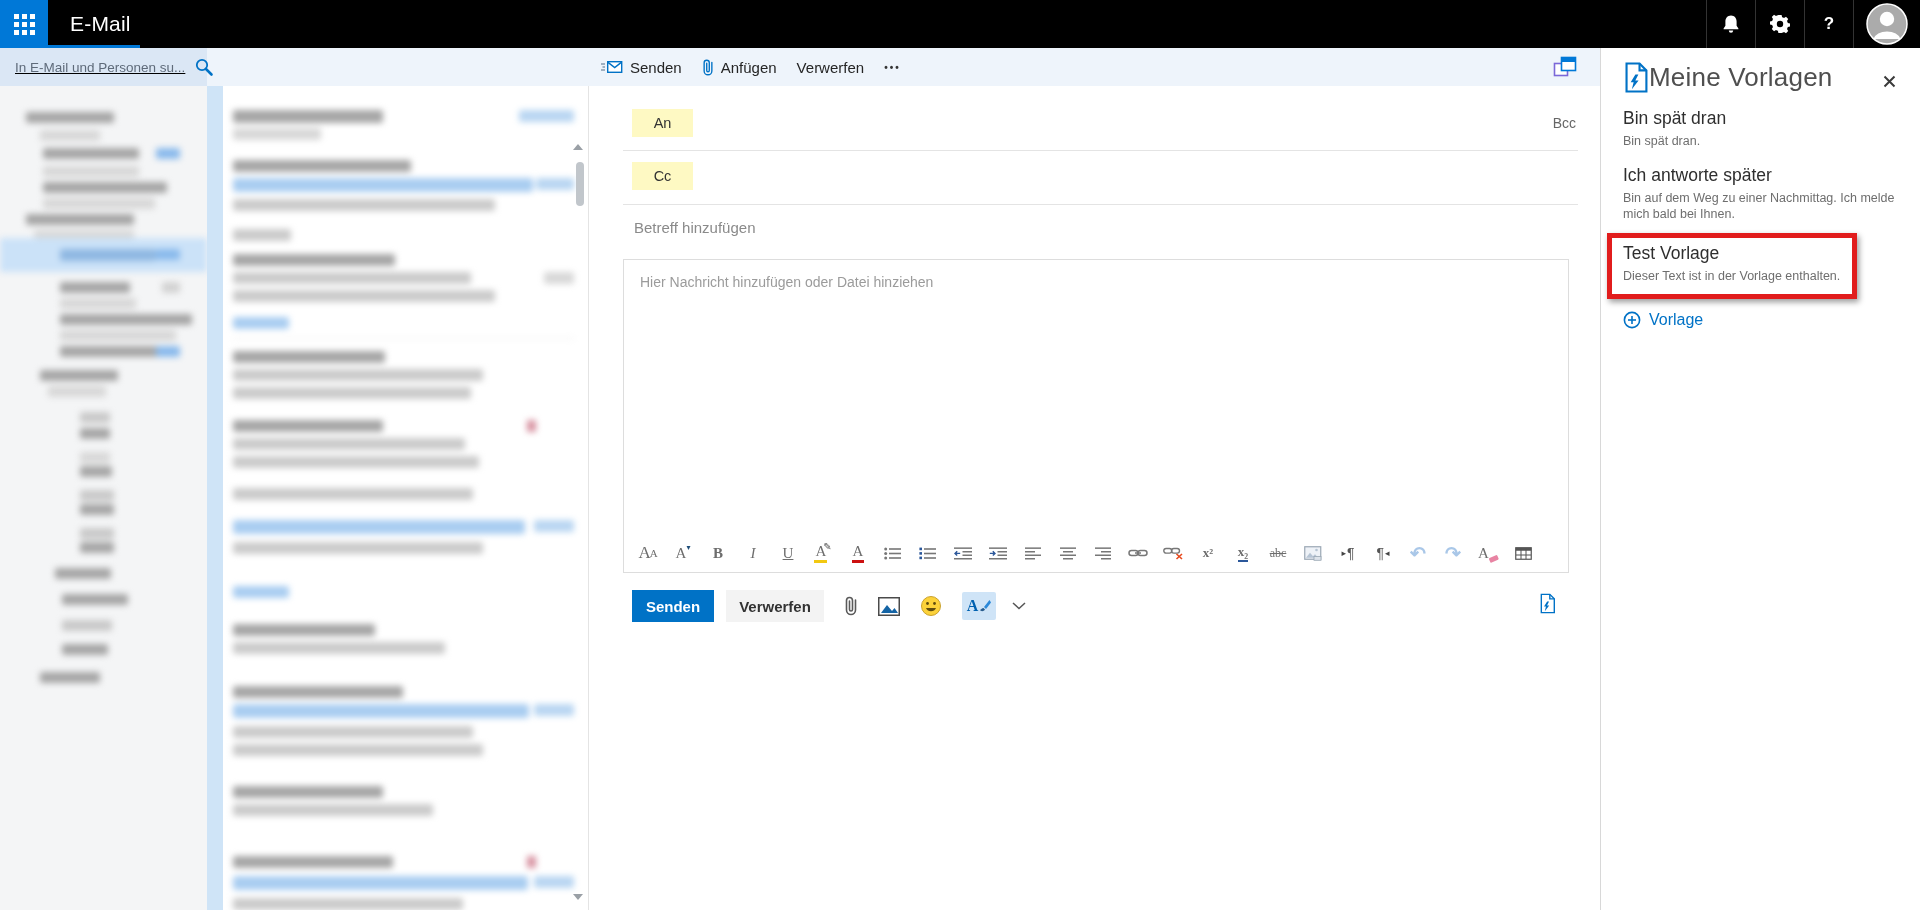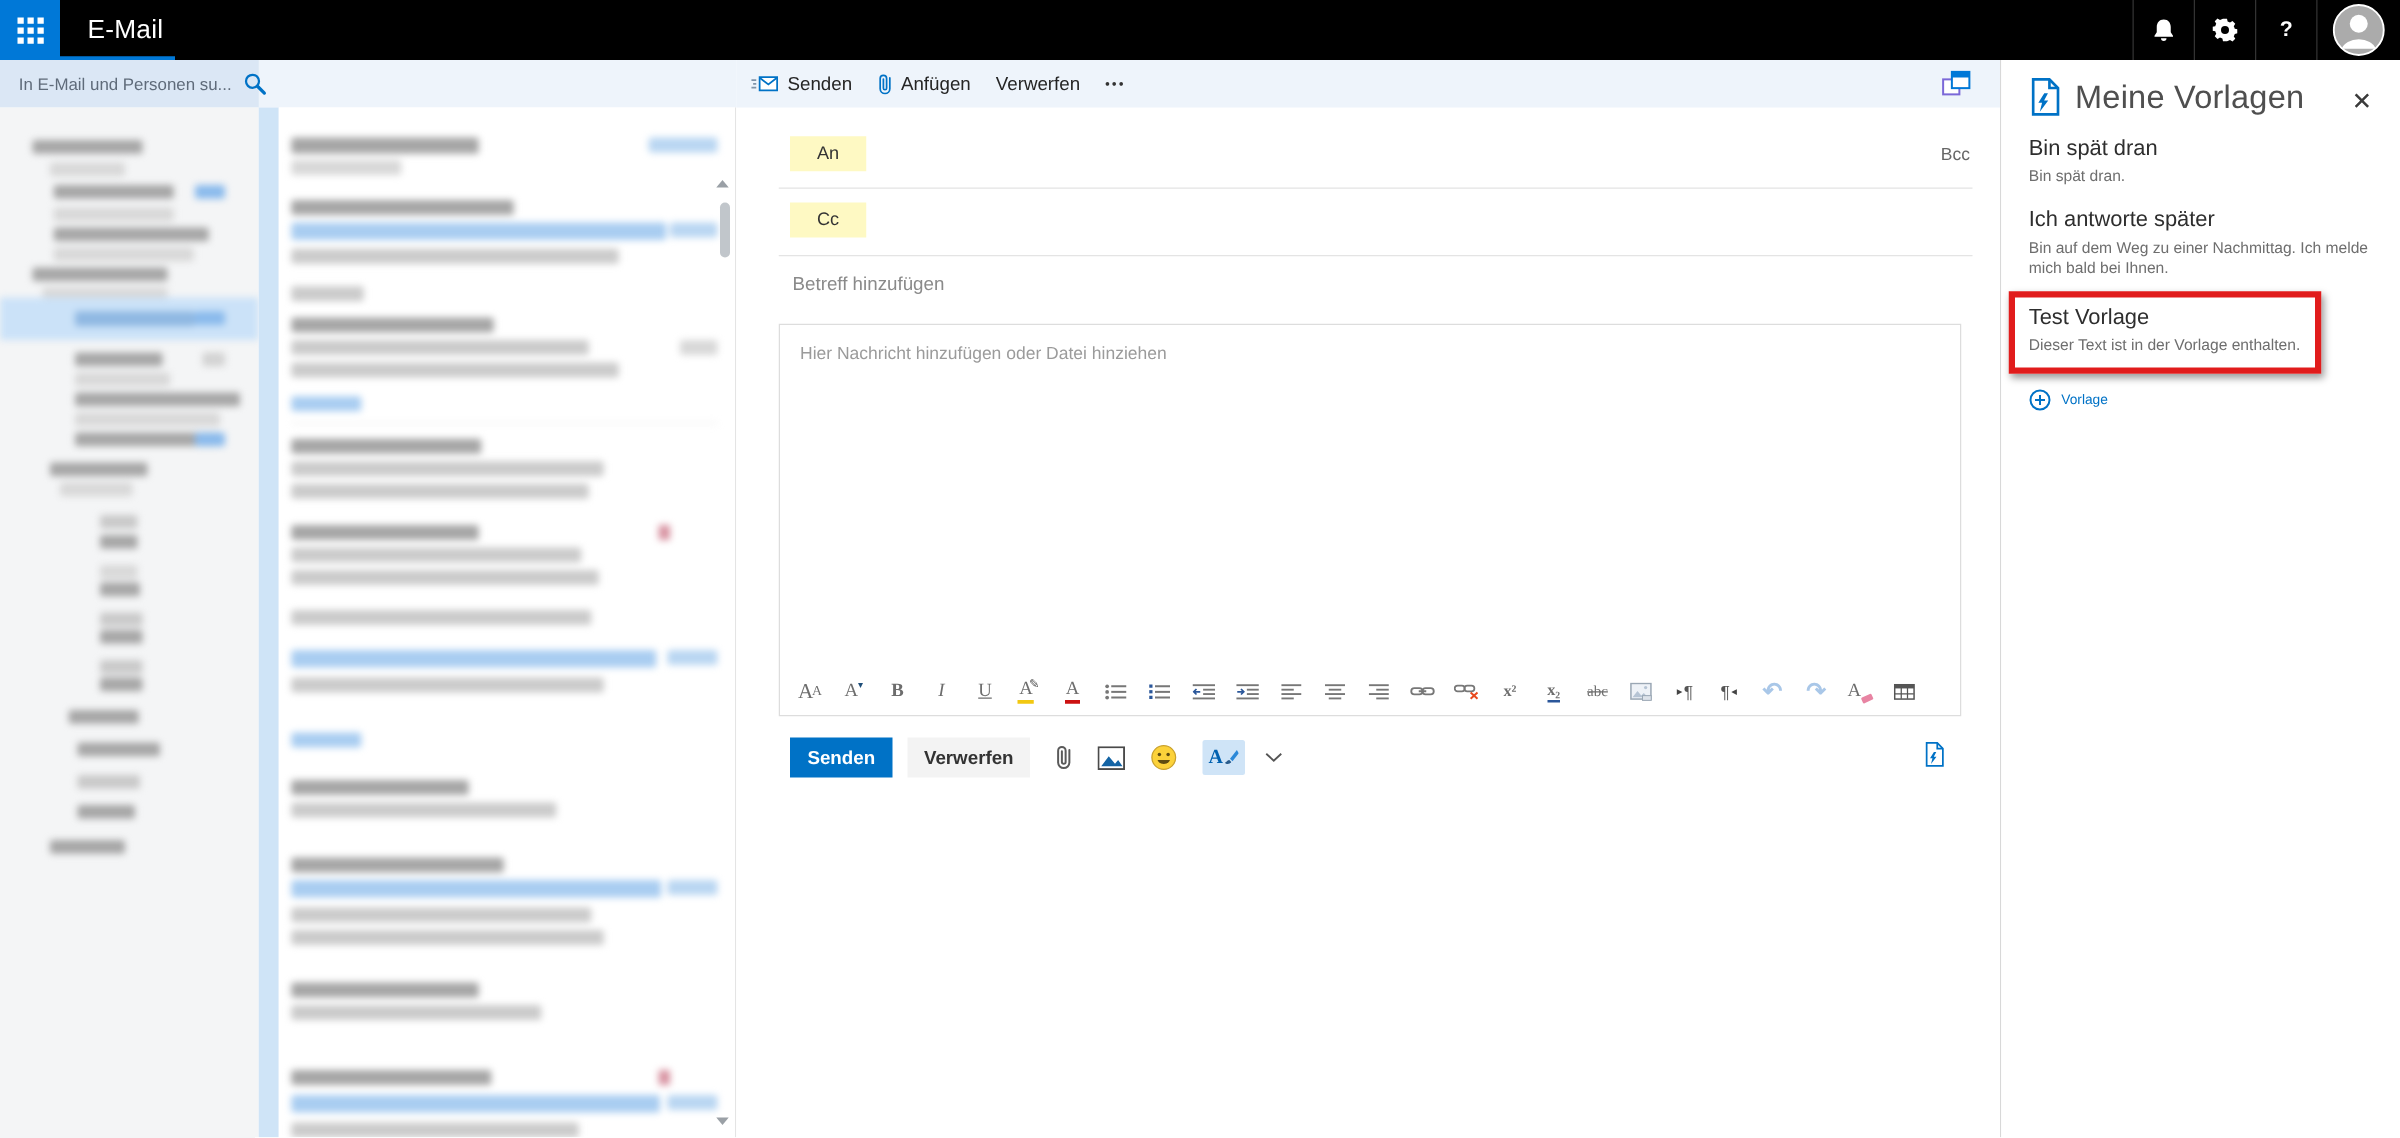--- a/index.html
+++ b/index.html
@@ -13,21 +13,21 @@
   .waffle span{background:#fff;width:5px;height:5px;}
   .app-title{color:#fff;font-size:21px;margin-left:22px;font-weight:400;letter-spacing:.2px;}
   .title-underline{position:absolute;left:48px;top:45px;width:92px;height:3px;background:#0078d7;}
   .topbar-right{margin-left:auto;display:flex;align-items:center;height:48px;}
   .topcell{width:48px;height:48px;display:flex;align-items:center;justify-content:center;border-left:1px solid #333;cursor:pointer;}
   .topcell.help{color:#fff;font-size:17px;font-weight:bold;}
   .avatarcell{width:66px;height:48px;display:flex;align-items:center;justify-content:center;border-left:1px solid #333;cursor:pointer;}
 
   
   .strip{position:absolute;left:0;top:48px;width:1601px;height:38px;background:#eef4fb;}
-  .searchbox{position:absolute;left:0;top:0;width:207px;height:38px;background:#dbe7f5;display:flex;align-items:center;}
+  .searchbox{position:absolute;left:0;top:0;width:207px;height:38px;background:#dbe7f5;display:flex;align-items:center;text-decoration:underline;}
   .searchbox input{border:none;outline:none;background:transparent;flex:1;margin-left:13px;font-size:13.5px;color:#555;
         font-family:"Liberation Sans",sans-serif;}
   .searchbox input::placeholder{color:#5f6b7a;opacity:1;}
   .searchbox svg{margin-right:9px;flex:0 0 auto;}
 
   
   .folders{position:absolute;left:0;top:86px;width:207px;height:824px;background:#f4f5f6;overflow:hidden;}
   .bluestrip{position:absolute;left:207px;top:86px;width:16px;height:824px;background:#cfe4f7;}
   .maillist{position:absolute;left:223px;top:86px;width:365px;height:824px;background:#fff;overflow:hidden;}
   .vdiv1{position:absolute;left:588px;top:86px;width:1px;height:824px;background:#e4e4e4;}
@@ -111,29 +111,29 @@
             font-family:"Liberation Sans",sans-serif;cursor:pointer;}
   .btn-discard{background:#f3f3f3;color:#333;border:none;width:98px;height:32px;font-size:15px;font-weight:bold;
             font-family:"Liberation Sans",sans-serif;cursor:pointer;margin-left:12px;}
   .act-ic{margin-left:20px;display:inline-flex;align-items:center;justify-content:center;cursor:pointer;height:32px;}
   .apaint{width:34px;height:28px;background:#cfe4f7;border-radius:2px;display:inline-flex;align-items:center;justify-content:center;cursor:pointer;margin-left:20px;}
   .apaint::before{content:"A";color:#0061b0;font-weight:bold;font-size:16px;font-family:"Liberation Serif",serif;margin-right:1px;}
   .tpl-doc-small{position:absolute;right:44px;top:545px;cursor:pointer;}
 
   
   .tplpanel{position:absolute;left:1601px;top:48px;width:319px;height:862px;background:#fff;box-sizing:border-box;padding:0 14px 0 22px;}
-  .tplheader{margin-top:14px;display:flex;align-items:center;gap:11px;}
+  .tplheader{margin-top:14px;display:flex;align-items:center;}
   .tplheader h1{font-size:26px;font-weight:300;color:#4f4f4f;margin:0;letter-spacing:.2px;}
   .tplclose{position:absolute;right:22px;top:24px;cursor:pointer;padding:2px;}
   .tpl-item{margin-top:15px;cursor:pointer;}
   .tpl-item .t{font-size:17.5px;color:#2e2e2e;}
   .tpl-item .b{font-size:12.5px;color:#6e6e6e;margin-top:4px;line-height:1.32;}
   .tpl-item.hl{width:max-content;max-width:250px;border:5px solid #e11c1c;padding:5px 12px 10px 11px;
                margin:10px 0 8px -16px;box-shadow:2px 3px 6px rgba(0,0,0,.4);background:#fff;}
-  .tpladd{margin-top:12px;display:flex;align-items:center;gap:8px;color:#0072c6;font-size:11px;cursor:pointer;}
+  .tpladd{margin-top:12px;display:flex;align-items:center;gap:8px;color:#0072c6;font-size:16px;cursor:pointer;}
 </style>
 </head>
 <body>
 
 <div class="page">
 
   <div class="topbar">
     <div class="launcher">
       <div class="waffle">
         <span></span>

